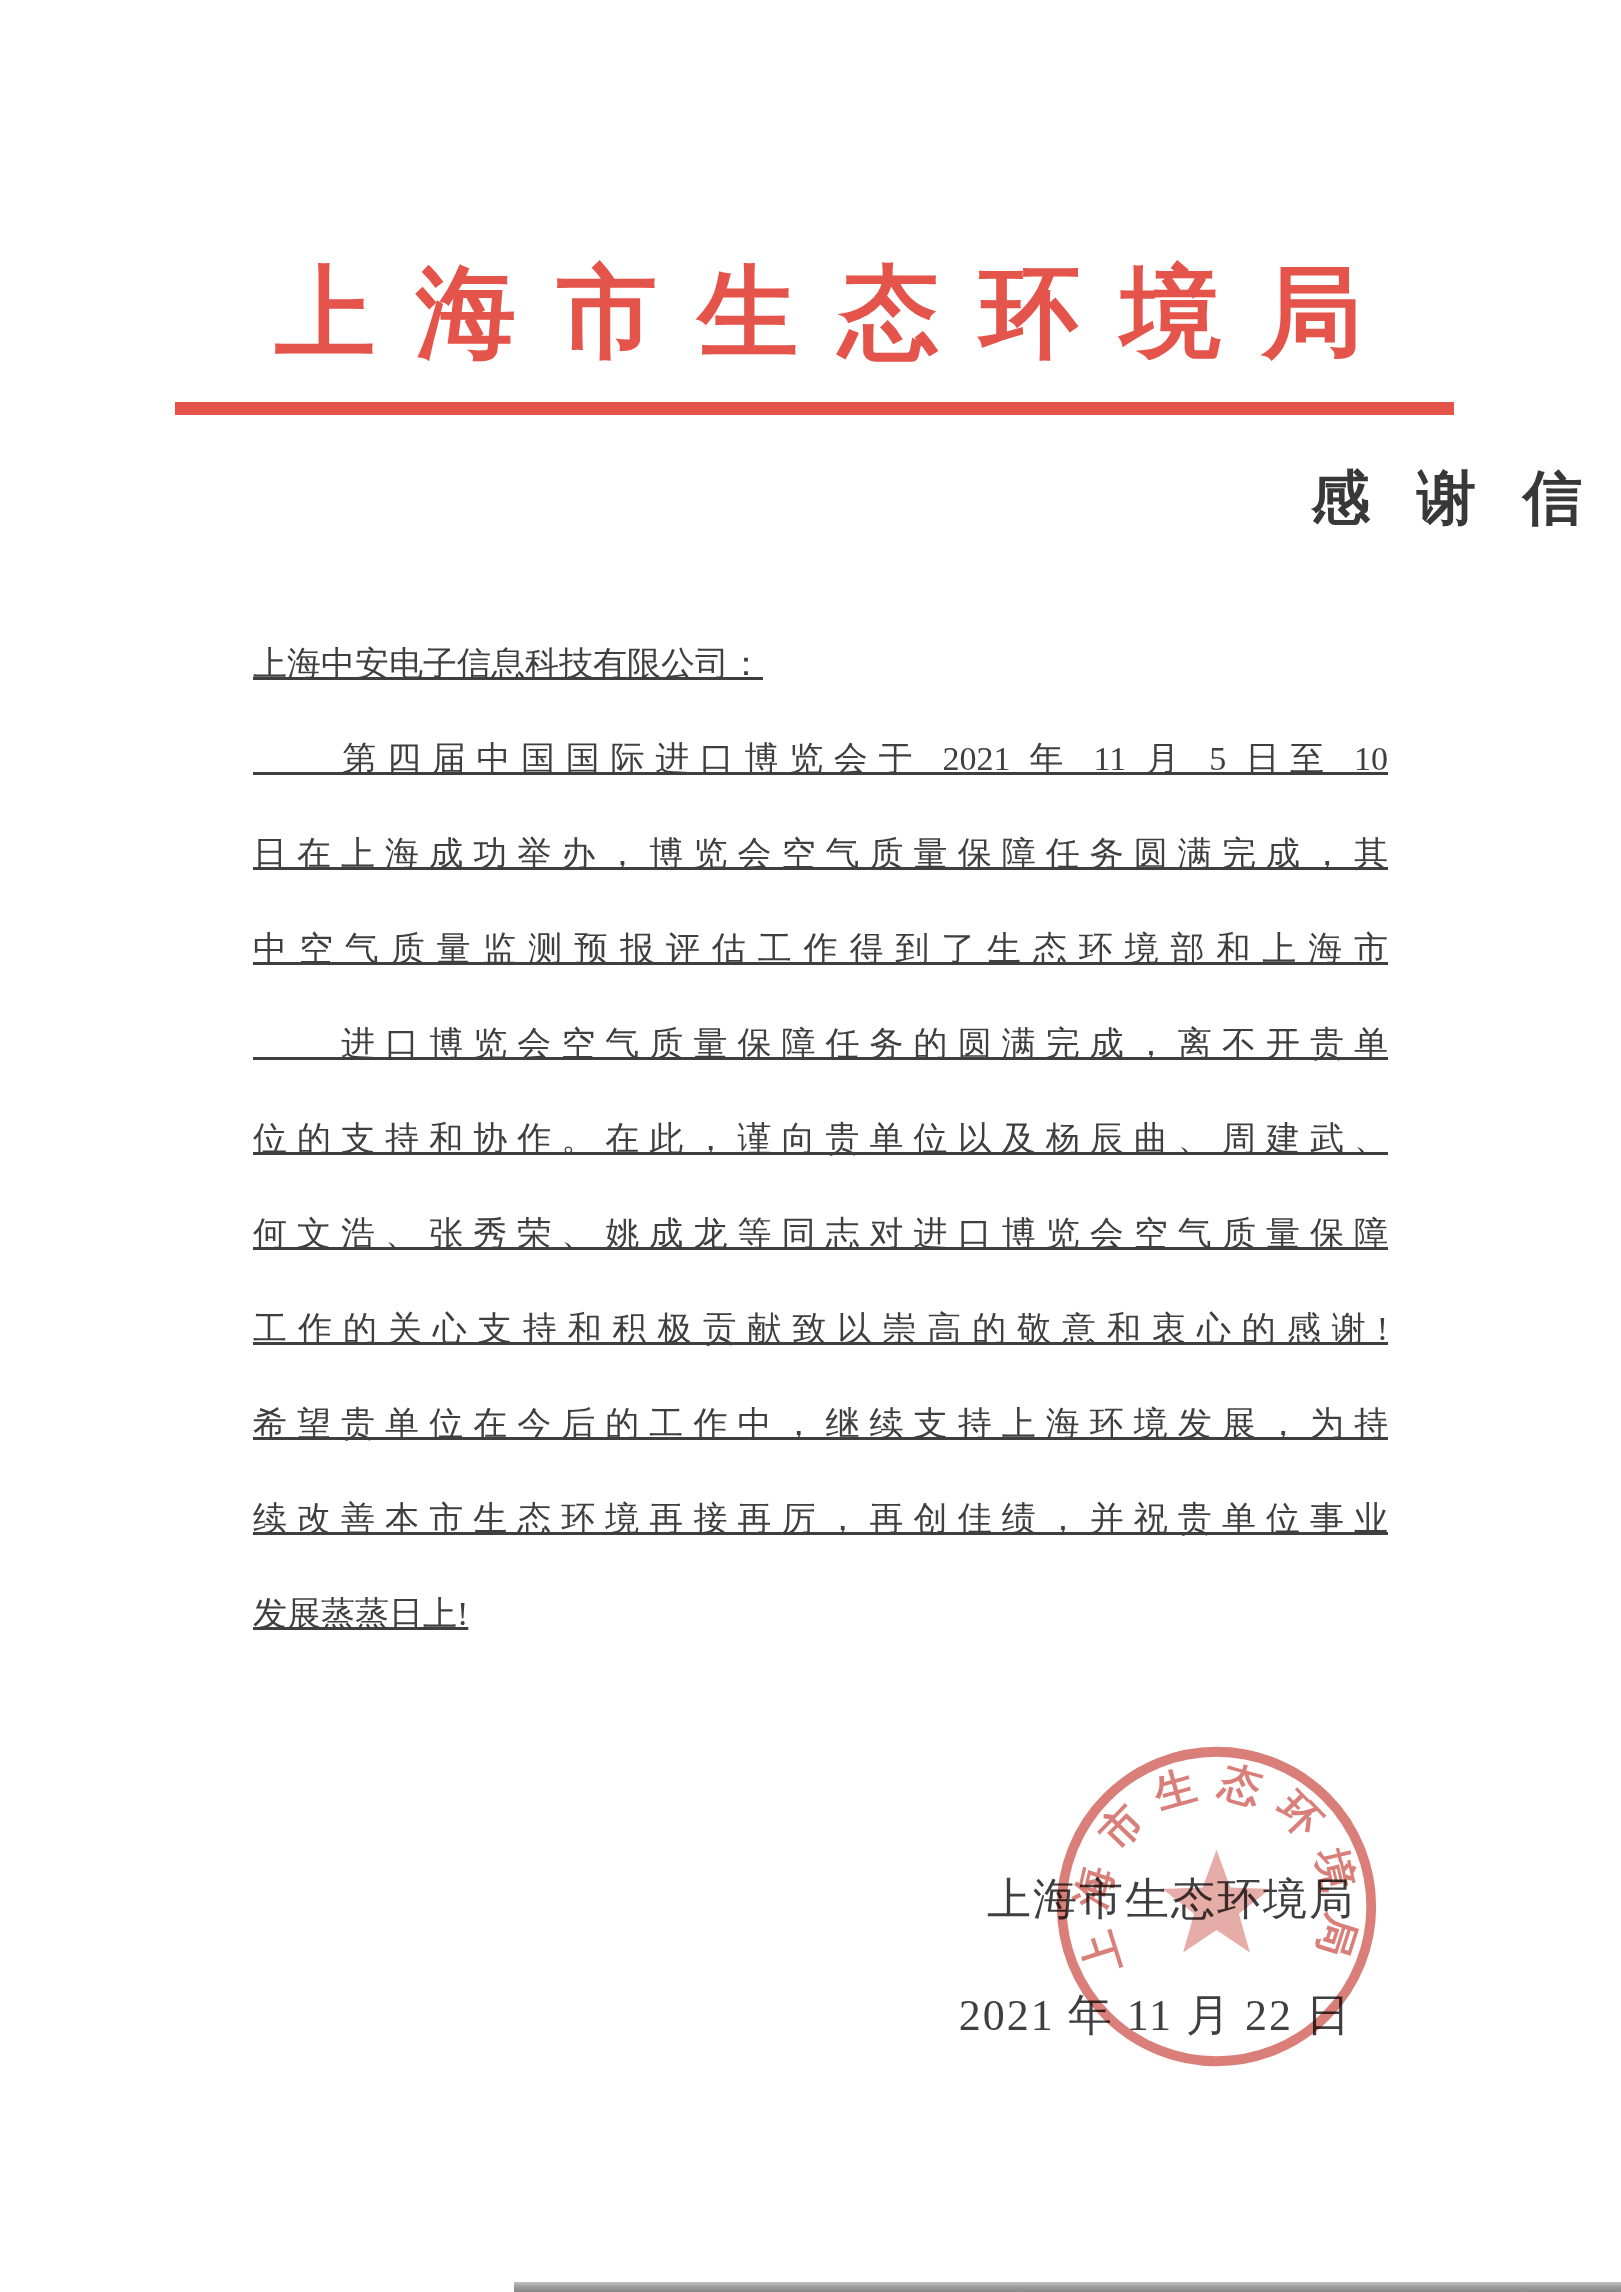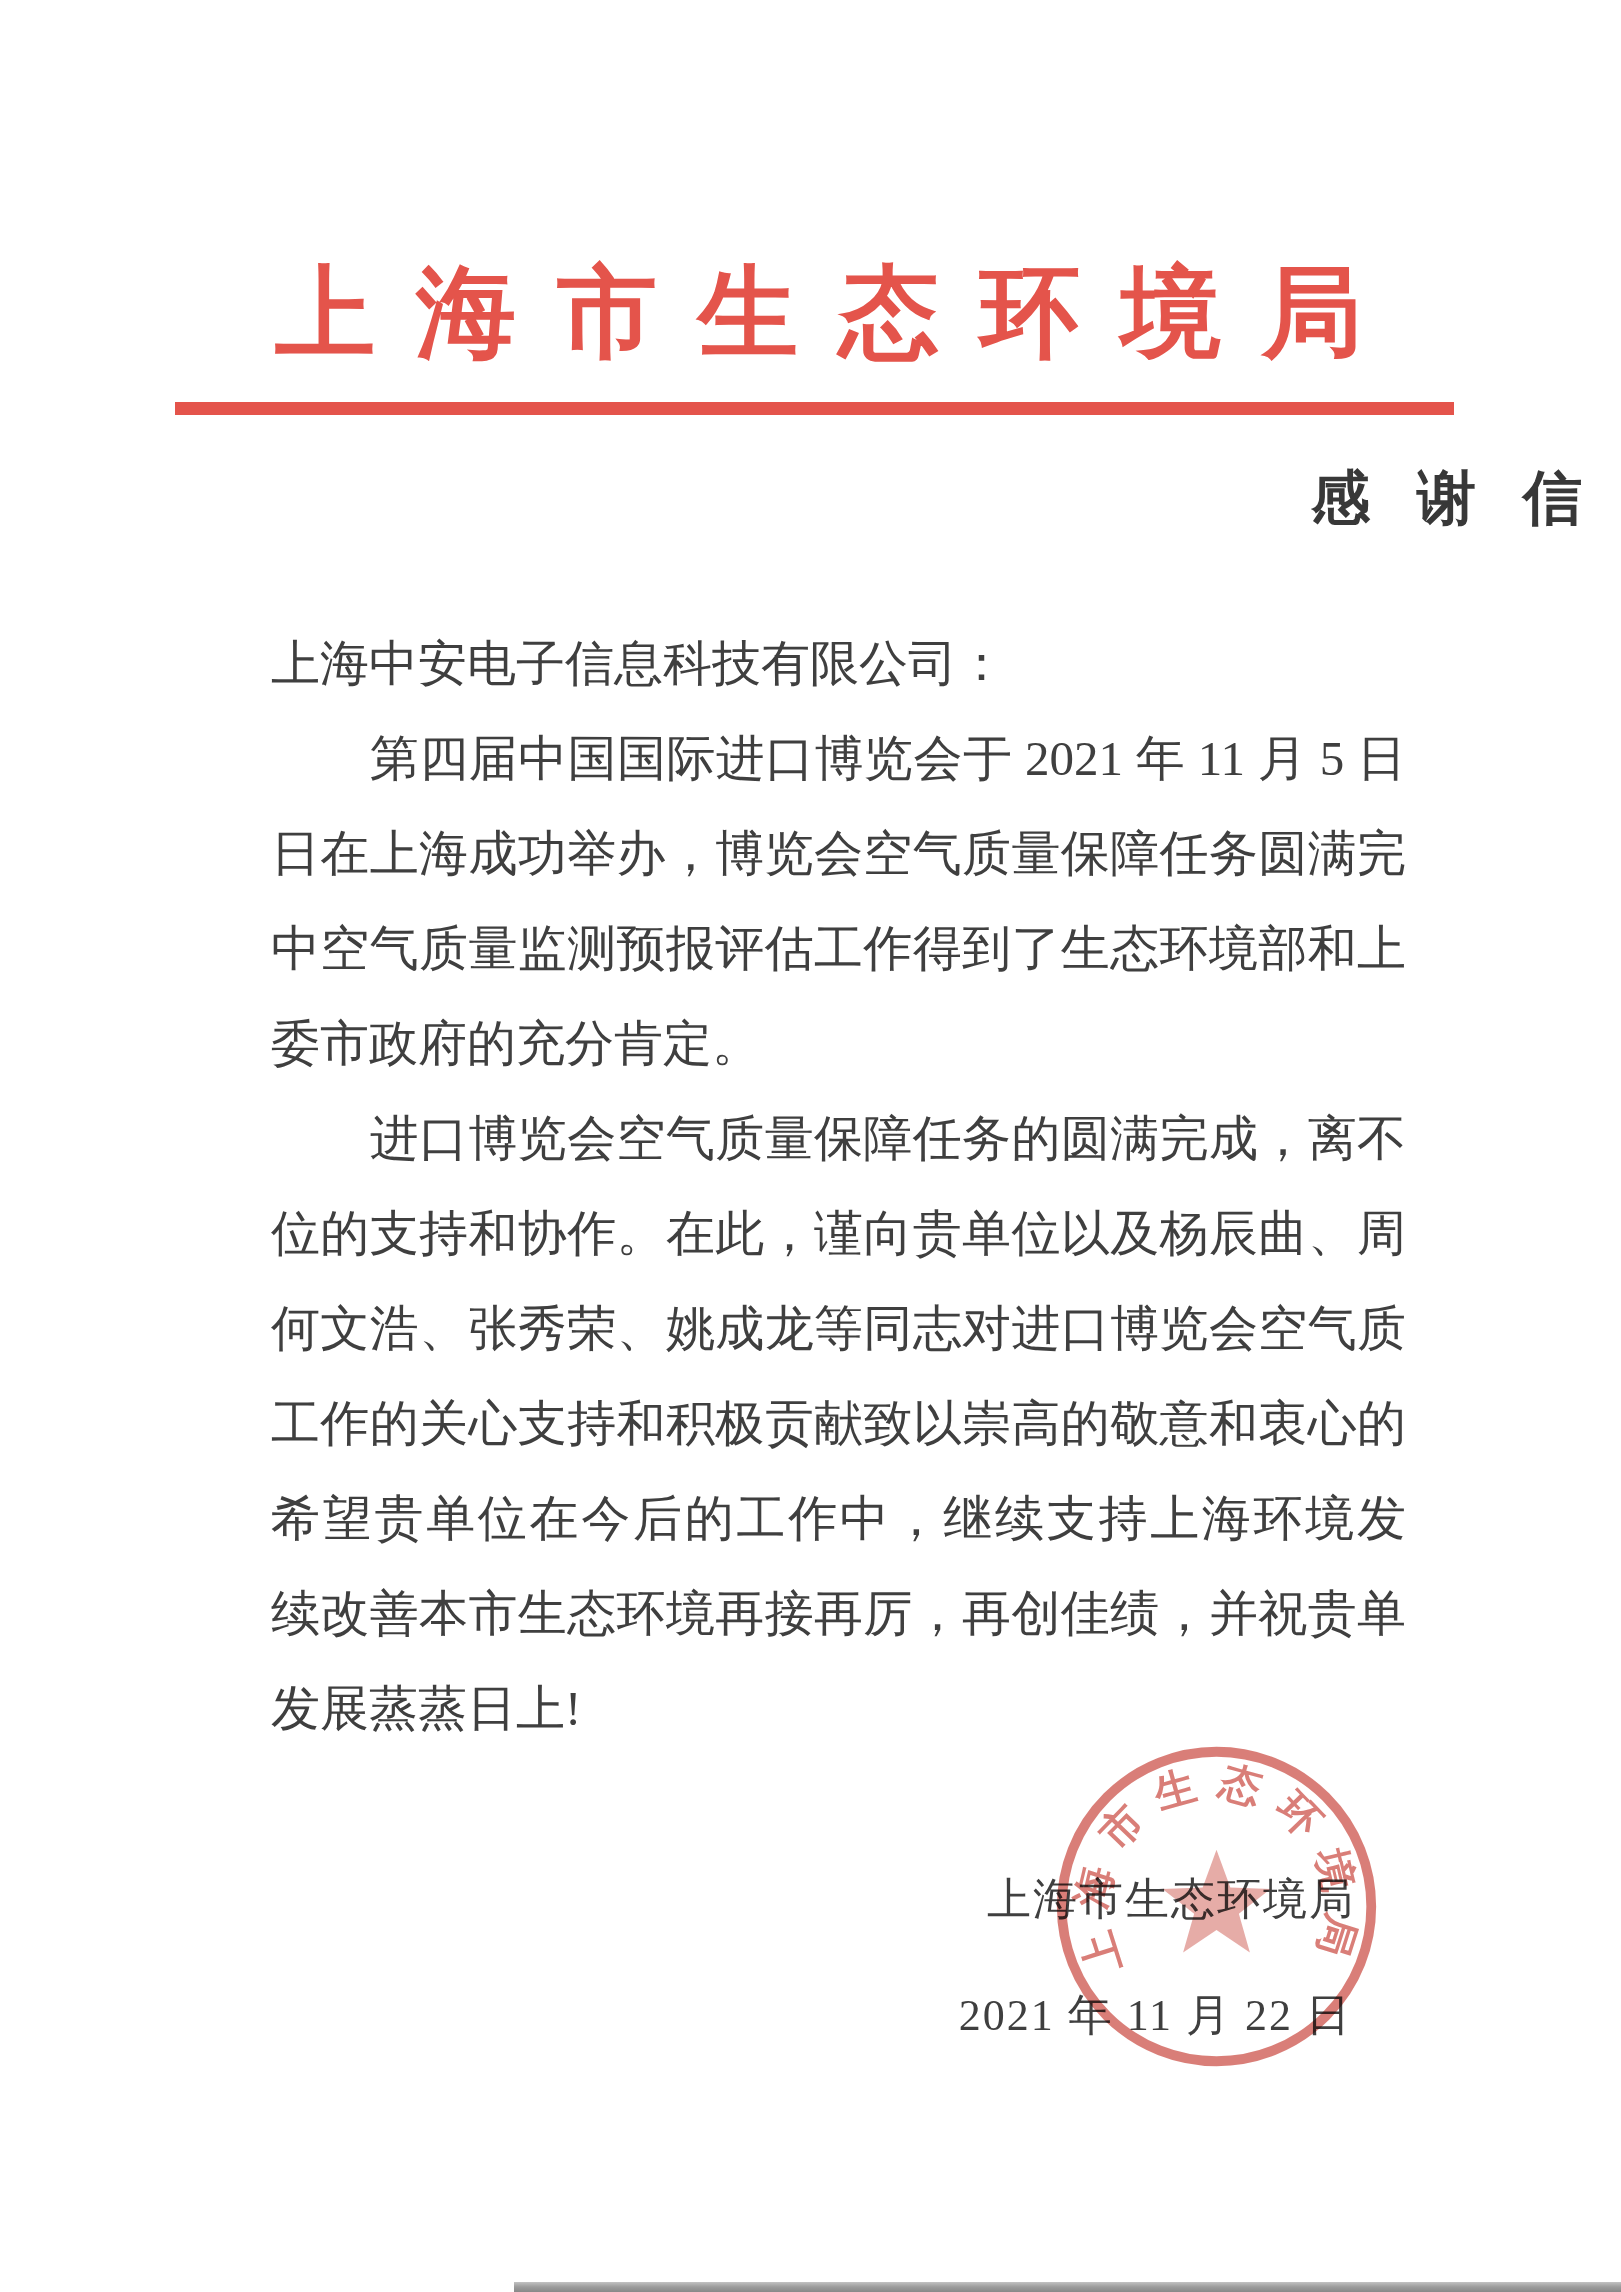--- a/index.html
+++ b/index.html
@@ -33,23 +33,24 @@
   .letter-title{
     position:absolute;top:459px;left:0;width:1621px;
     text-align:right;
     font-size:59px;font-weight:600;
     color:#383838;
     letter-spacing:47px;padding-left:47px;box-sizing:border-box;
     white-space:nowrap;
   }
 
   .body-block{
-    position:absolute;top:616px;left:263px;width:1135px;
+    position:absolute;top:616px;left:245px;width:1135px;
     color:var(--ink);
-    font-size:49px;
+    font-size:34px;
+    text-decoration:underline;
   }
   .body-line{
     line-height:95px;height:95px;
     white-space:nowrap;
   }
   .body-line.fill{
     white-space:normal;
     text-align:justify;
     text-align-last:justify;
     text-justify:inter-character;
@@ -94,21 +95,20 @@
 
   <div class="red-rule"></div>
 
   <div class="letter-title">感谢信</div>
 
   <div class="body-block">
     <div class="body-line">上海中安电子信息科技有限公司：</div>
     <div class="body-line fill">　　第四届中国国际进口博览会于 2021 年 11 月 5 日至 10</div>
     <div class="body-line fill">日在上海成功举办，博览会空气质量保障任务圆满完成，其</div>
     <div class="body-line fill">中空气质量监测预报评估工作得到了生态环境部和上海市</div>
-    <div class="body-line">委市政府的充分肯定。</div>
     <div class="body-line fill">　　进口博览会空气质量保障任务的圆满完成，离不开贵单</div>
     <div class="body-line fill">位的支持和协作。在此，谨向贵单位以及杨辰曲、周建武、</div>
     <div class="body-line fill">何文浩、张秀荣、姚成龙等同志对进口博览会空气质量保障</div>
     <div class="body-line fill">工作的关心支持和积极贡献致以崇高的敬意和衷心的感谢!</div>
     <div class="body-line fill">希望贵单位在今后的工作中，继续支持上海环境发展，为持</div>
     <div class="body-line fill">续改善本市生态环境再接再厉，再创佳绩，并祝贵单位事业</div>
     <div class="body-line">发展蒸蒸日上!</div>
   </div>
 
   <div class="signature-name">上海市生态环境局</div>

